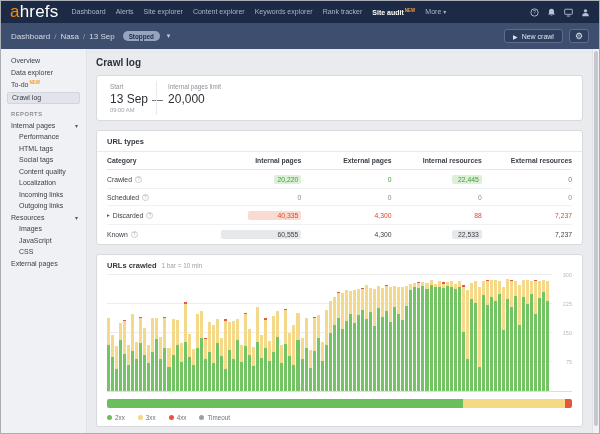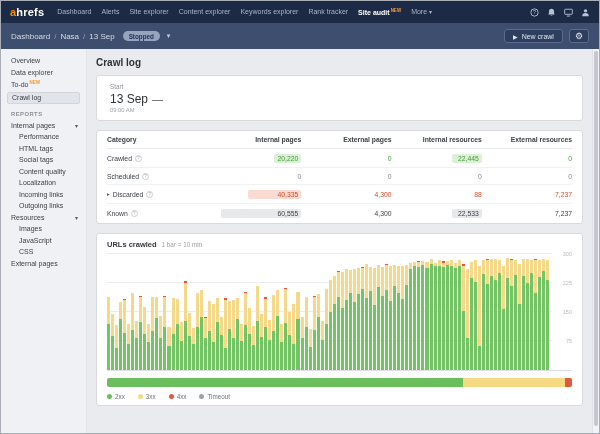--- a/index.html
+++ b/index.html
@@ -2,21 +2,21 @@
 <html><head>
 <meta charset="utf-8">
 <style>
   html,body{margin:0;padding:0;background:#cfd2d8;}
   *{box-sizing:border-box;}
   .window{width:600px;height:434px;border:1px solid #a9adb5;background:#e9ebef;
     font-family:"Liberation Sans",sans-serif;display:flex;flex-direction:column;overflow:hidden;}
 
   
   .topnav{height:22px;background:#1d2a45;display:flex;align-items:center;padding:0 9px;flex:none;}
-  .logo{font-size:11px;font-weight:bold;letter-spacing:.2px;margin-right:13px;cursor:pointer;}
+  .logo{font-size:17px;font-weight:normal;letter-spacing:.2px;margin-right:13px;cursor:pointer;}
   .logo .logo-a{color:#ff8a00;}
   .logo .logo-rest{color:#ffffff;}
   .topnav-menu{display:flex;align-items:center;gap:10px;}
   .nav-item{font-size:7px;color:#a9b4c9;cursor:pointer;white-space:nowrap;}
   .nav-item.active{color:#ffffff;font-weight:bold;}
   .new-badge{color:#f79b36;font-size:4.5px;font-weight:bold;margin-left:1px;}
   .nav-caret{font-size:6px;margin-left:2px;}
   .topnav-icons{margin-left:auto;display:flex;align-items:center;gap:8px;color:#b9c2d4;}
   .topnav-icons svg{display:block;cursor:pointer;}
 
@@ -221,24 +221,30 @@
       <div class="page-title">Crawl log</div>
 
       <div class="card">
         <div class="stats">
             <div class="stat">
               <div class="stat-label">Start</div>
               <div class="stat-value">13 Sep</div>
               <div class="stat-sub">09:00 AM</div>
             </div>
             <div class="stat-dash">—</div>
+            <div class="stat divided">
+              <div class="stat-label">Internal pages limit</div>
+              <div class="stat-value">20,000</div>
+              <div class="stat-sub"></div>
+            </div>
           </div>
       </div>
 
       <div class="card url-card">
+        <div class="card-header">URL types</div>
         <div class="utable">
             <div class="trow head">
               <div class="tcell cat">Category</div>
               <div class="tcell">Internal pages</div>
               <div class="tcell">External pages</div>
               <div class="tcell">Internal resources</div>
               <div class="tcell">External resources</div>
             </div>
             <div class="trow">
               <div class="tcell cat">

